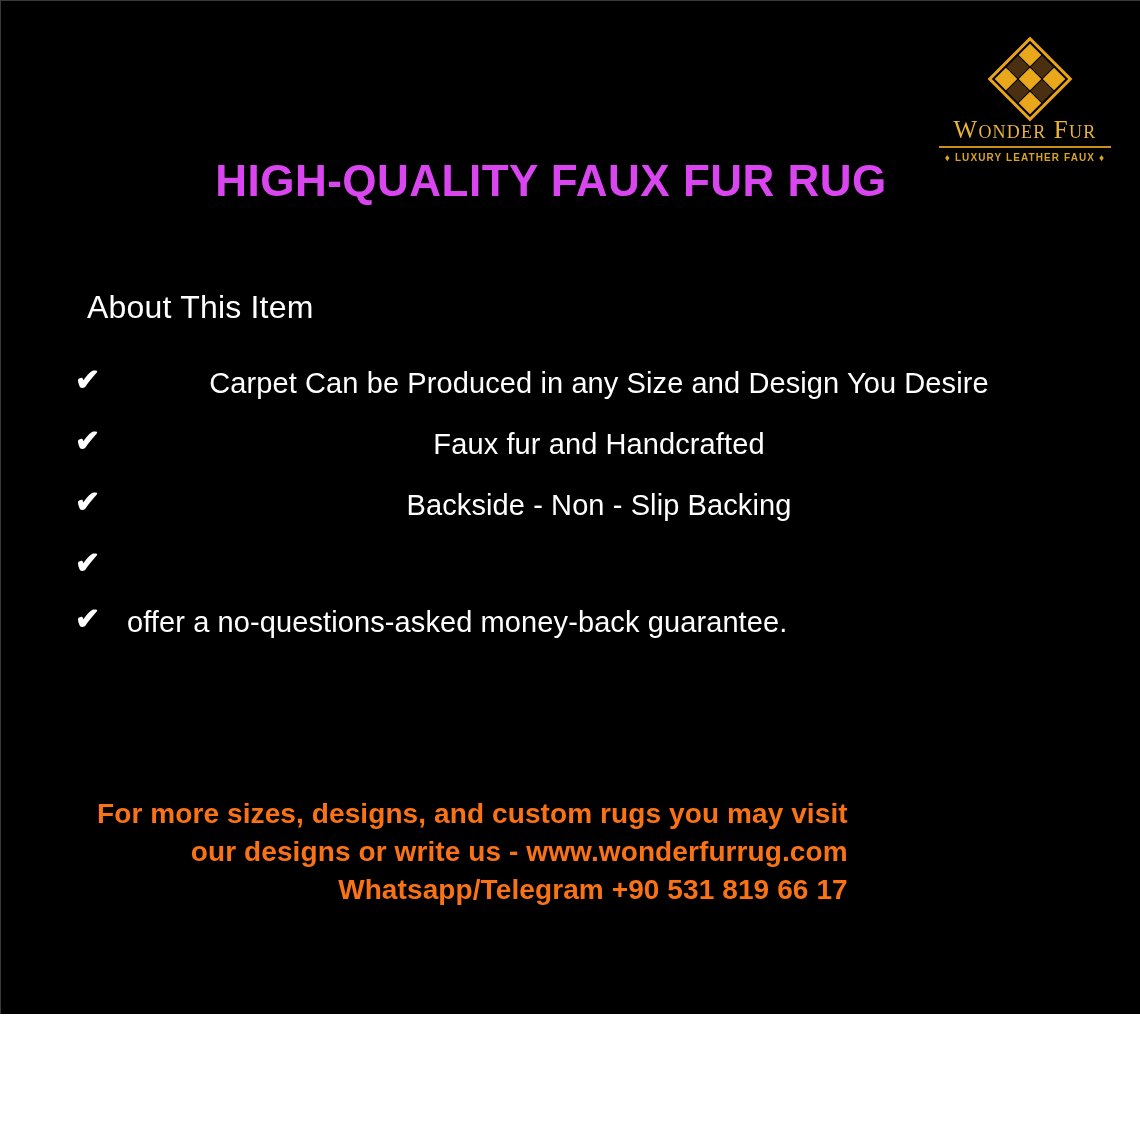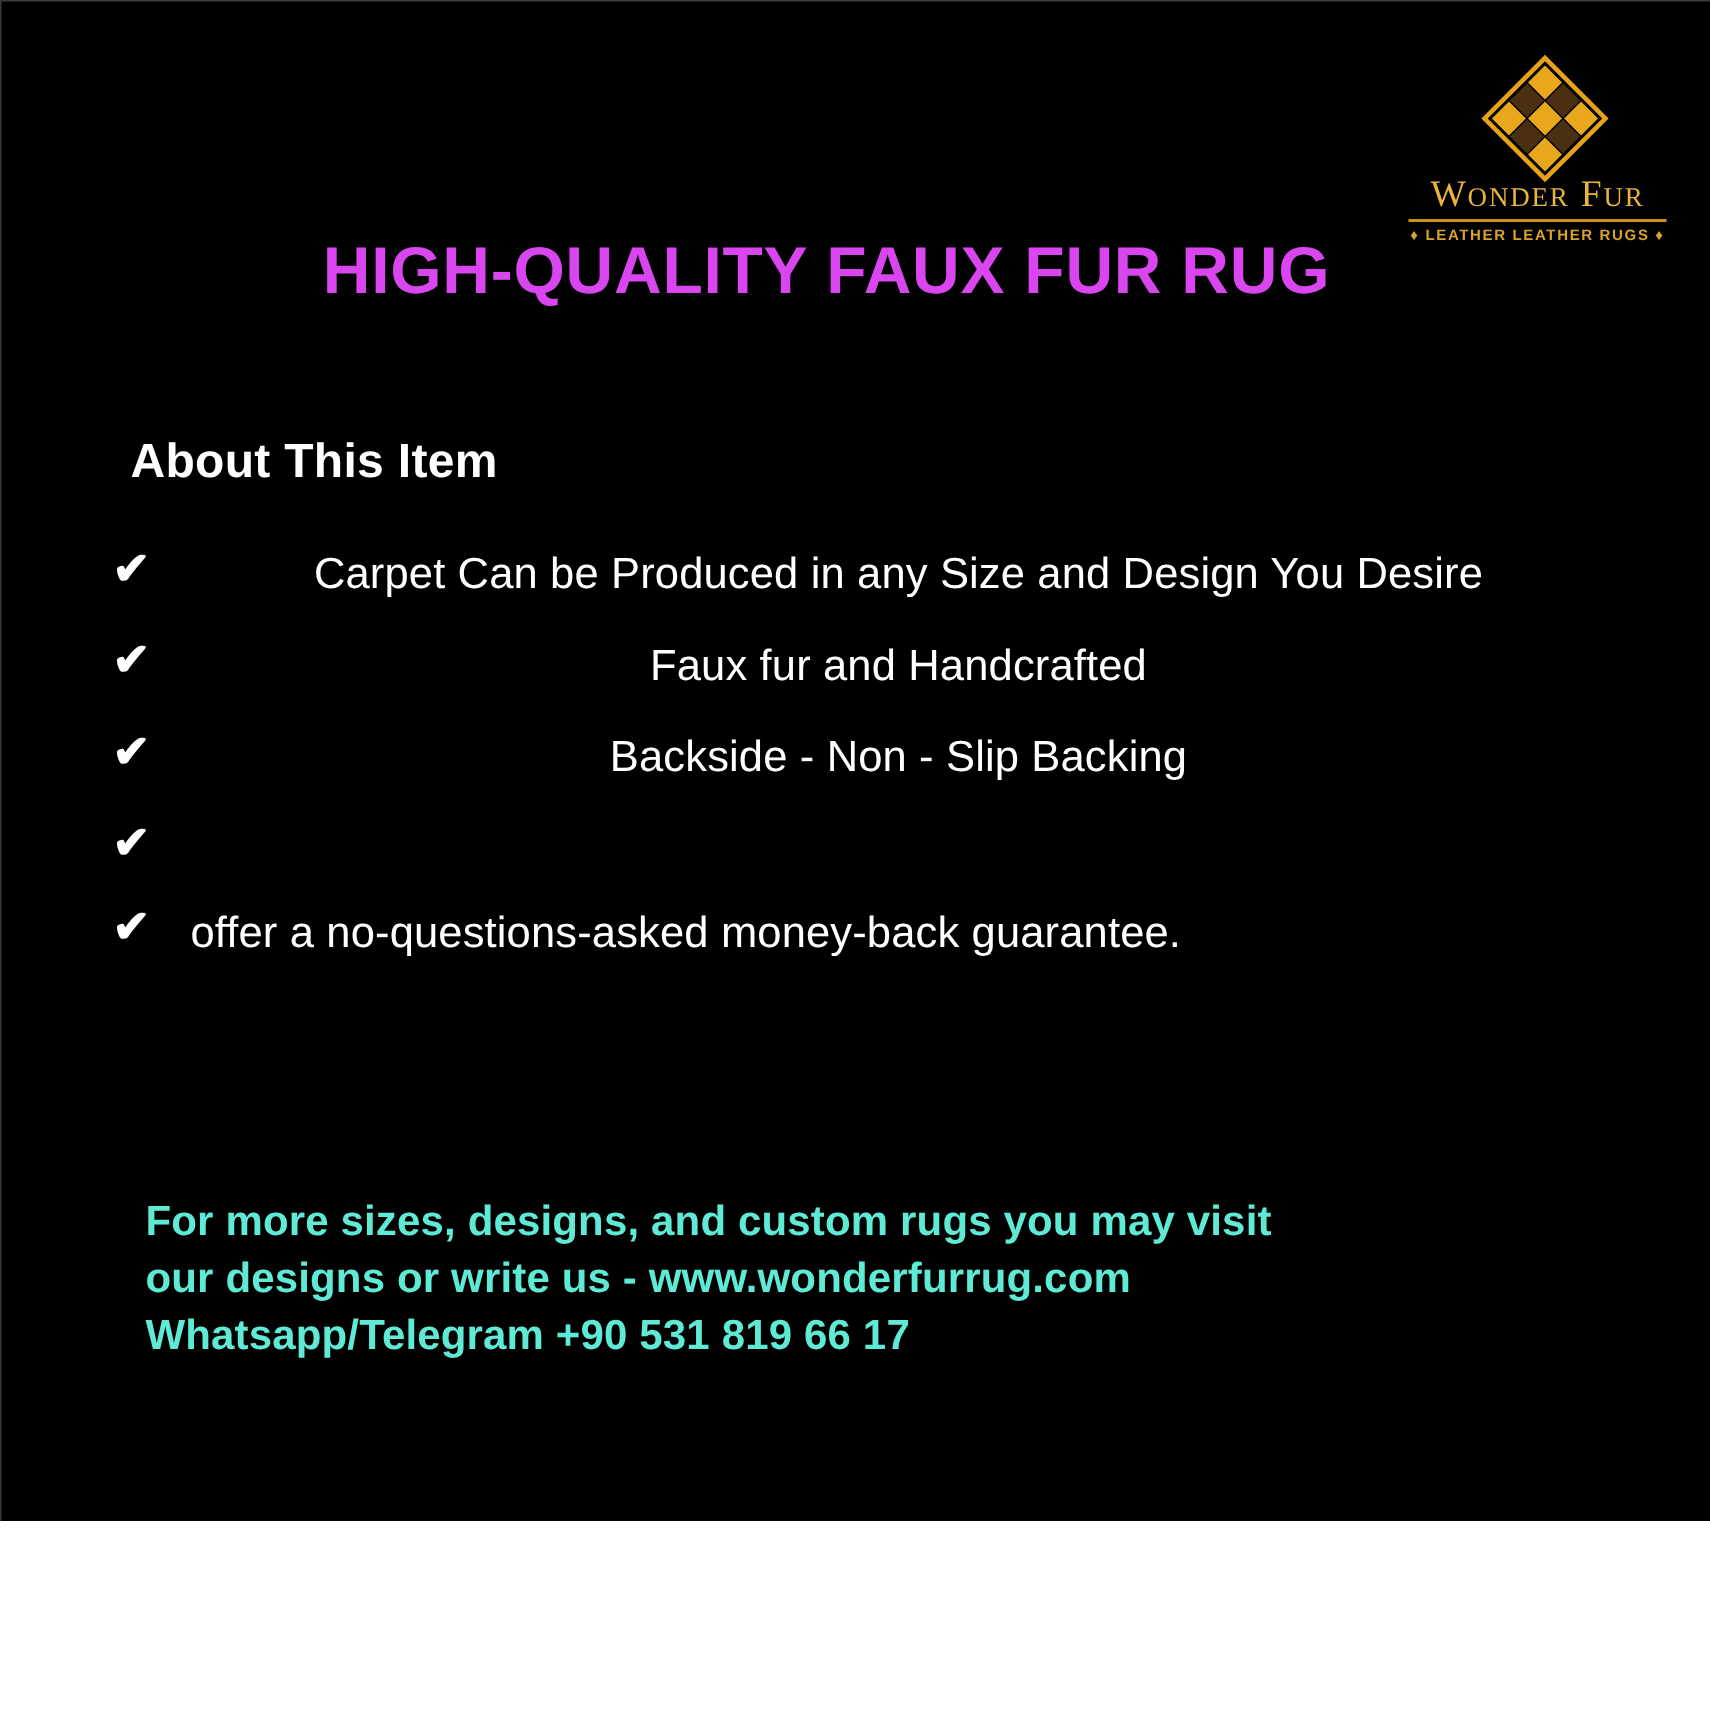--- a/index.html
+++ b/index.html
@@ -94,21 +94,21 @@
     letter-spacing: 0.5px;
   }
 
   
   .section-heading {
     position: absolute;
     top: 288px;
     left: 86px;
     color: #ffffff;
     font-size: 32px;
-    font-weight: bold;
+    font-weight: normal;
     letter-spacing: 0.2px;
   }
 
   
   .feature-list {
     position: absolute;
     top: 362px;
     left: 70px;
     width: 1010px;
   }
@@ -137,25 +137,26 @@
     padding-top: 1px;
   }
   .feature-text .sub-line { display: block; text-align: center; }
   .feature-text .indent-line { display: block; padding-left: 10px; }
 
   
   .cta-block {
     position: absolute;
     top: 794px;
     left: 96px;
-    color: #5eead4;
+    color: #f97316;
     font-size: 28px;
     font-weight: bold;
     line-height: 38px;
     letter-spacing: 0.1px;
+    text-align: right;
   }
   .cta-block span { display: block; }
 </style>
 </head>
 <body>
 
 <div id="poster">
 
   <div class="logo-block">
     <div class="logo-mark">
@@ -166,21 +167,21 @@
         <i class="sq-dark"></i>
         <i class="sq-gold"></i>
         <i class="sq-dark"></i>
         <i class="sq-gold"></i>
         <i class="sq-dark"></i>
         <i class="sq-gold"></i>
       </div>
     </div>
     <div class="logo-wordmark">Wonder Fur</div>
     <div class="logo-rule"></div>
-    <div class="logo-tagline">♦ LEATHER LEATHER RUGS ♦</div>
+    <div class="logo-tagline">♦ LUXURY LEATHER FAUX ♦</div>
   </div>
 
   <div class="poster-title">HIGH-QUALITY FAUX FUR RUG</div>
 
   <div class="section-heading">About This Item</div>
 
   <div class="feature-list">
 
     <div class="feature-row">
       <div class="feature-check">✔</div>

